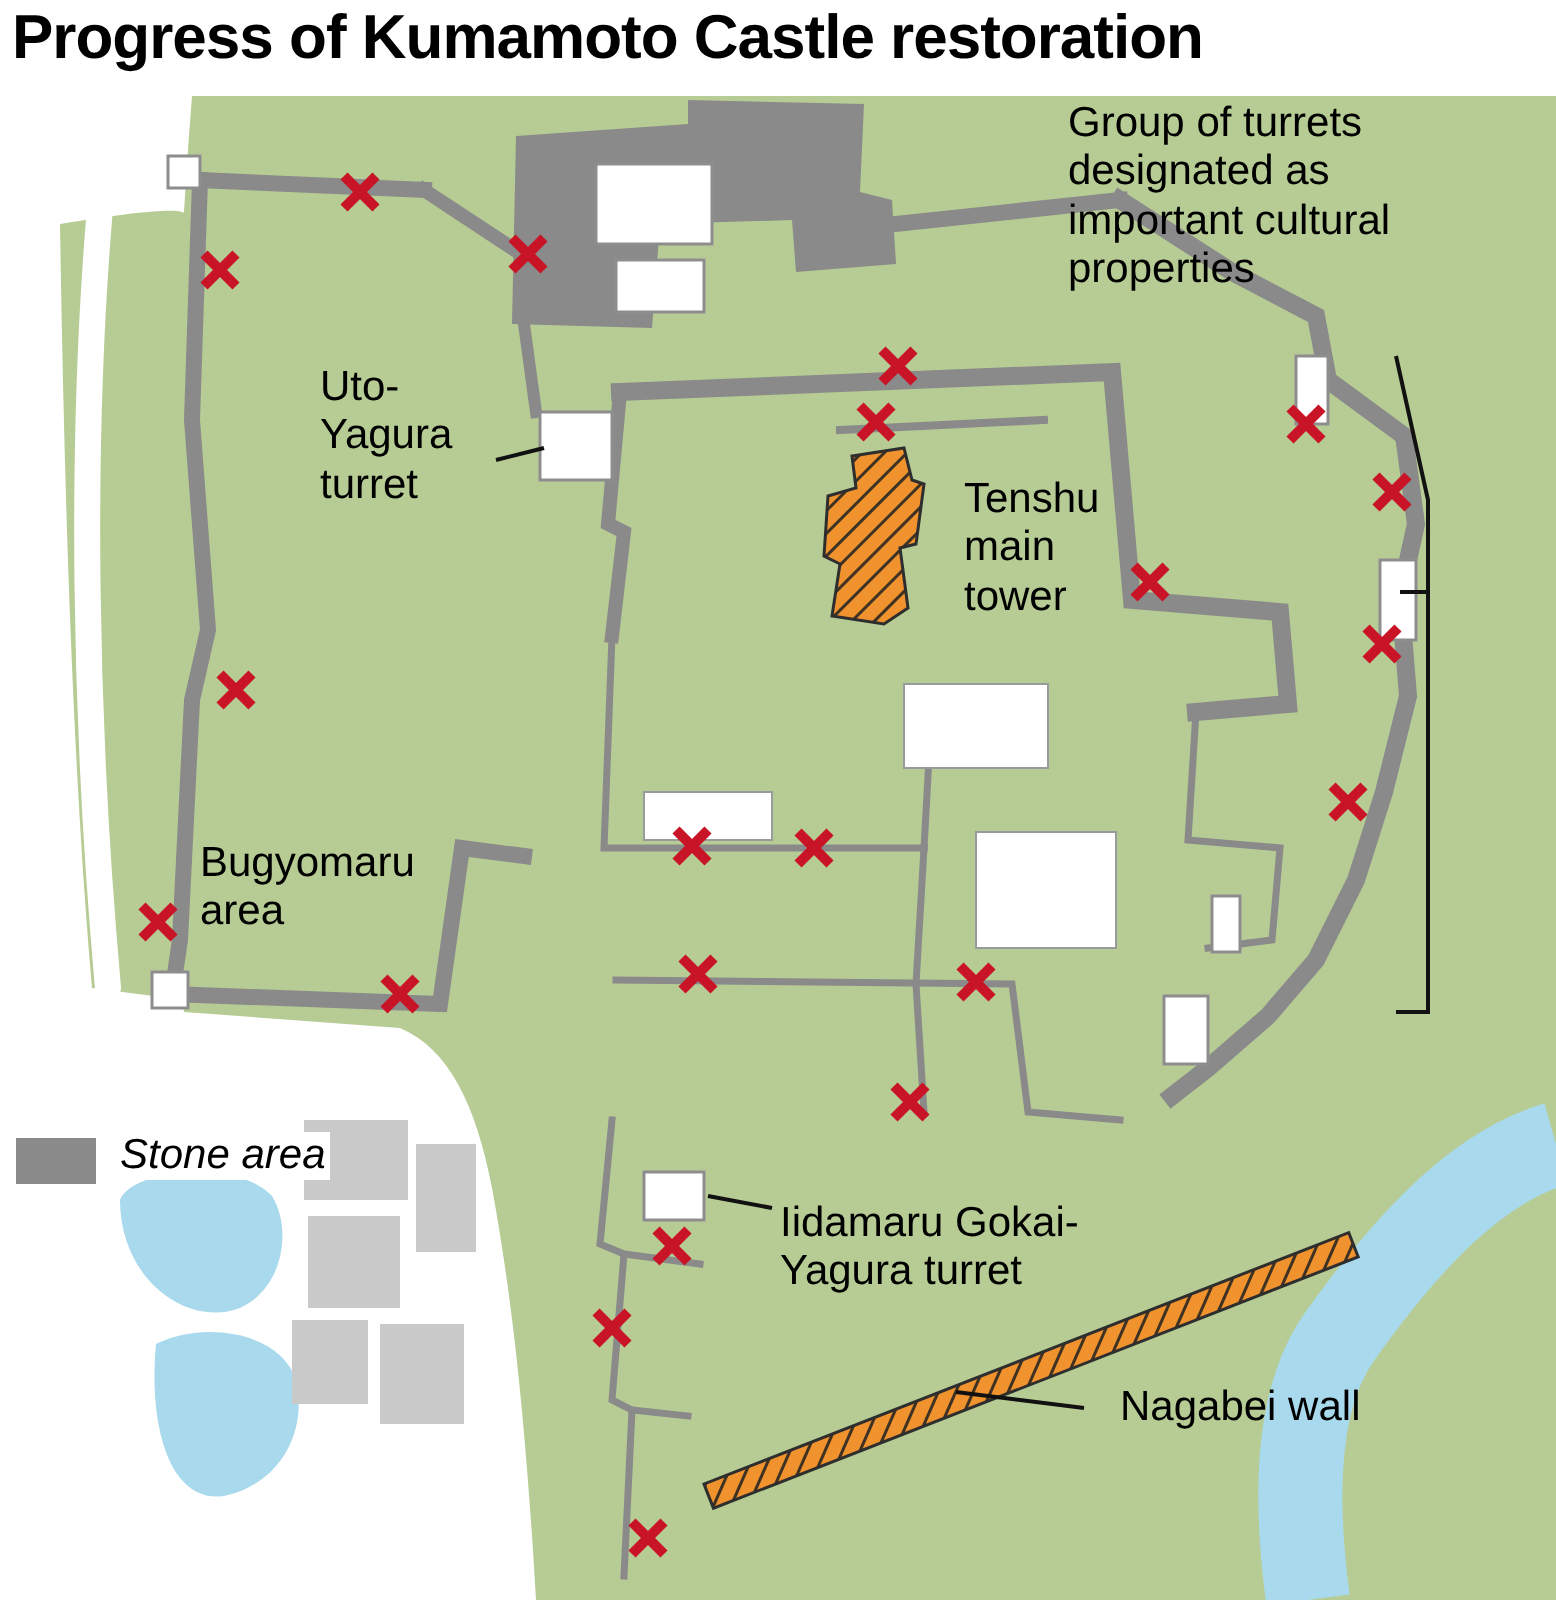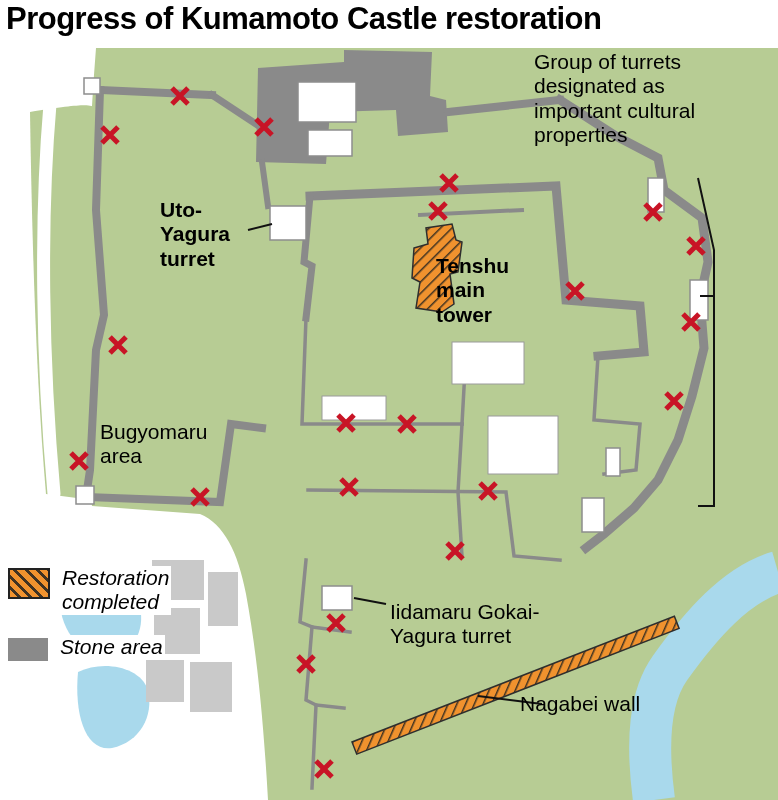--- a/index.html
+++ b/index.html
@@ -2,27 +2,27 @@
 <html style="--ground: #b7cc94; --stone_wall: #8a8a8a; --water: #a9d9ec; --collapse_x: #c81426; --restoration_orange: #f0922e; --hatch_line: #3f3222; --city_block: #c9c9c9; --background: #ffffff; --text: #000000;"><head>
 <meta charset="utf-8">
 <style>
   html,body{margin:0;padding:0;background:#fff;}
   .stage{position:relative;width:778px;height:800px;overflow:hidden;background:#a16207;
          font-family:"Liberation Sans",sans-serif;color:#000;}
   .stage svg.map{position:absolute;left:0;top:0;}
   .page-title{position:absolute;left:6px;top:0px;width:770px;margin:0;
               font-size:31px;font-weight:bold;letter-spacing:-0.5px;line-height:1.2;}
   .map-label{position:absolute;font-size:21px;line-height:1.16;white-space:pre-line;}
-  .map-label.bold{font-weight:bold;margin-top:16px;}
+  .map-label.bold{font-weight:normal;}
   .lbl-turret-group{left:534px;top:50px;width:250px;}
   .lbl-uto{left:160px;top:182px;}
-  .lbl-tenshu{left:436px;top:238px;}
+  .lbl-tenshu{left:482px;top:238px;}
   .lbl-bugyomaru{left:100px;top:420px;}
   .lbl-iidamaru{left:390px;top:600px;}
-  .lbl-nagabei{left:520px;top:692px;}
+  .lbl-nagabei{left:560px;top:692px;}
   .legend{position:absolute;left:8px;top:566px;width:180px;}
   .legend-item{display:flex;align-items:flex-start;gap:10px;margin-bottom:20px;}
   .legend-text{font-style:italic;font-size:21px;line-height:1.16;white-space:pre-line;
                background:#fff;padding:0 2px;}
   .swatch-hatch{width:38px;height:27px;flex:0 0 auto;border:2px solid #222;margin-top:2px;
     background:repeating-linear-gradient(45deg,var(--restoration_orange,#f0922e) 0 5px,var(--hatch_line,#3f3222) 5px 8px);}
   .swatch-gray{width:40px;height:23px;flex:0 0 auto;background:var(--stone_wall,#8a8a8a);margin-top:3px;}
   .swatch-x{flex:0 0 auto;margin-top:1px;}
   
   .ground{fill:var(--ground,#b7cc94);}
@@ -179,23 +179,18 @@
 main
 tower</div>
   <div class="map-label lbl-bugyomaru">Bugyomaru
 area</div>
   <div class="map-label lbl-iidamaru">Iidamaru Gokai-
 Yagura turret</div>
   <div class="map-label lbl-nagabei">Nagabei wall</div>
 
   <div class="legend">
     <div class="legend-item">
-      <span class="swatch-hatch"></span>
-      <span class="legend-text">Restoration
-completed</span>
-    </div>
-    <div class="legend-item">
       <span class="swatch-gray"></span>
       <span class="legend-text">Stone area</span>
     </div>
   </div>
 
 </div>
 
 </body></html>

